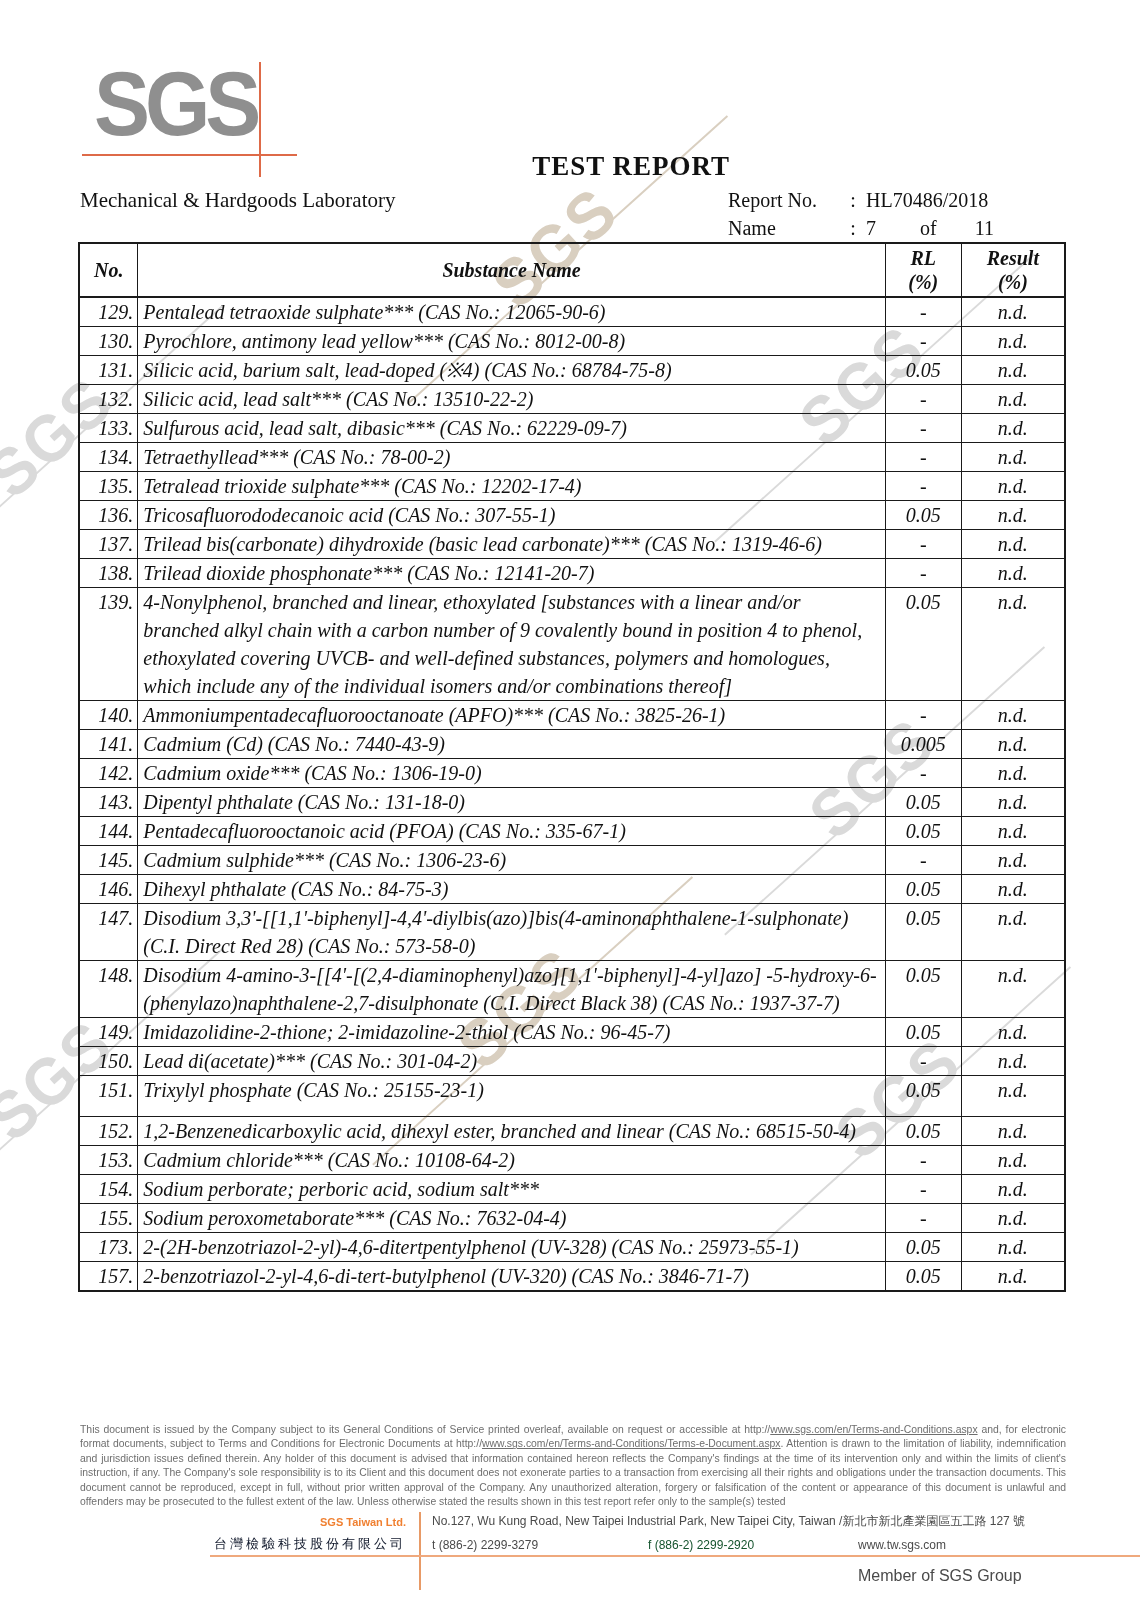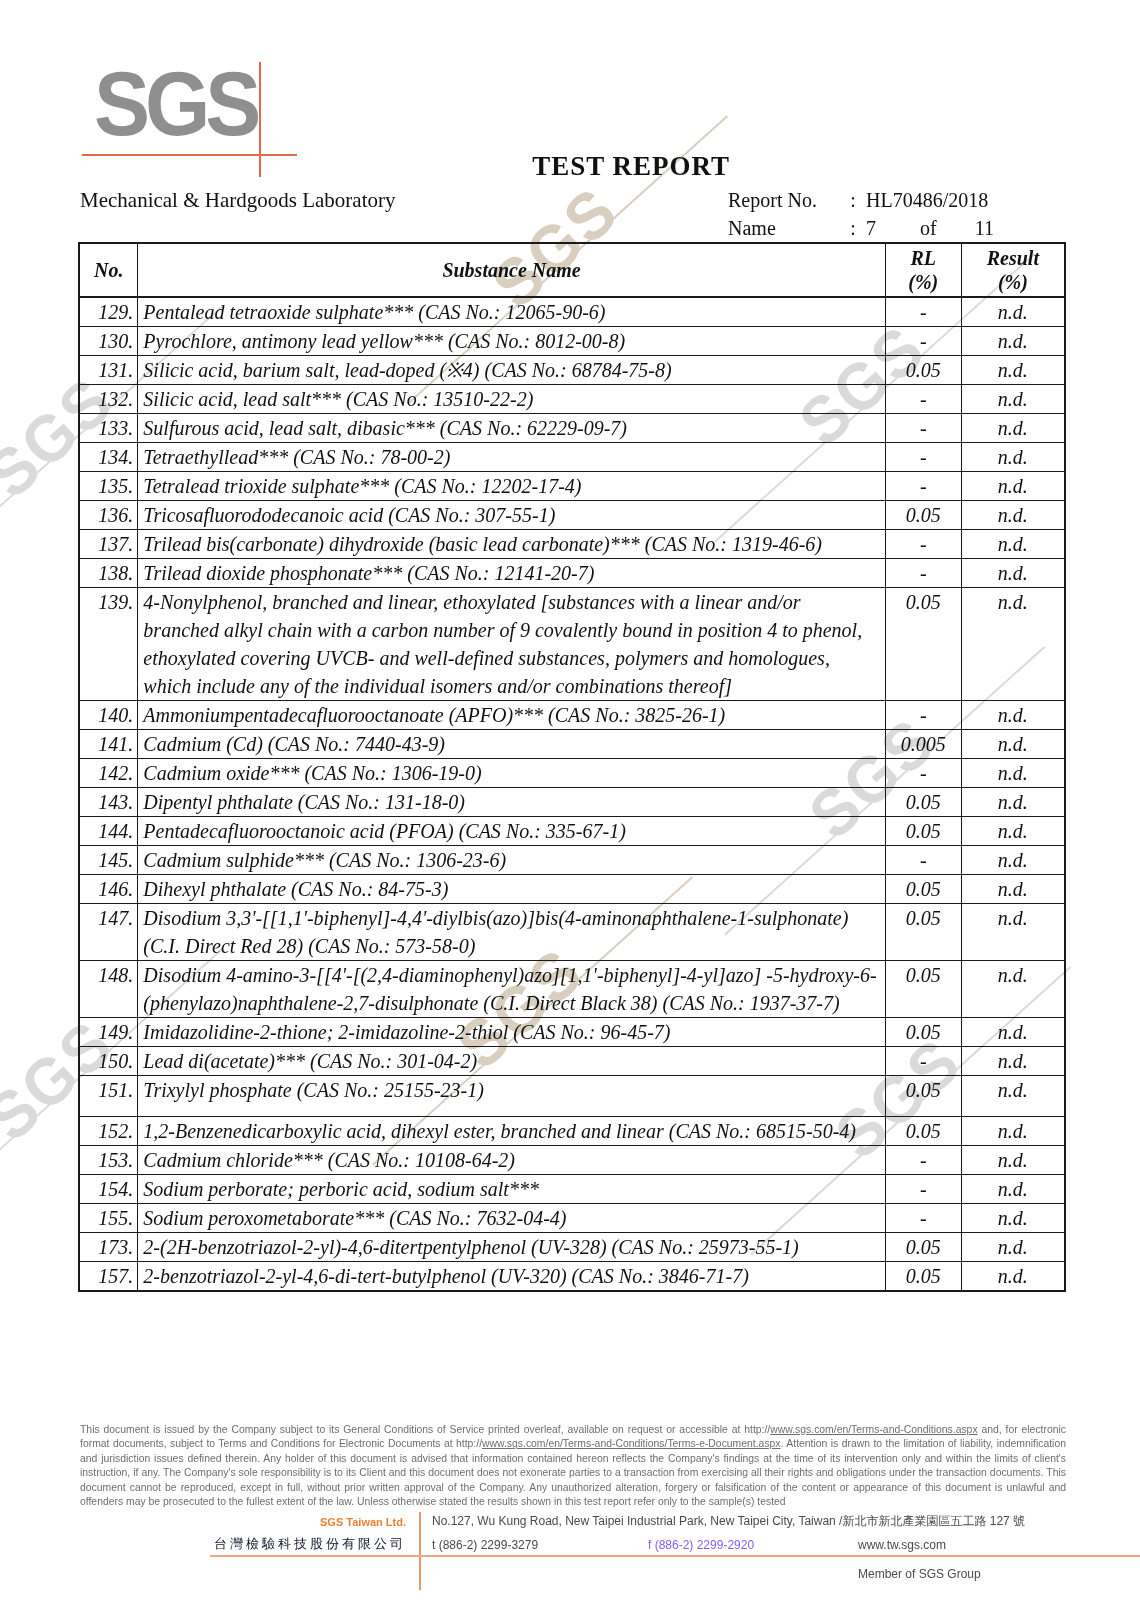--- a/index.html
+++ b/index.html
@@ -94,23 +94,23 @@
     position:absolute; left:150px; top:1535px; width:256px; text-align:right;
     font-size:13px; letter-spacing:3px; color:#0f172a;
   }
   .v-orange { position:absolute; left:419px; top:1512px; width:2px; height:78px; background:#e89a66; }
   .h-orange { position:absolute; left:210px; top:1555px; width:930px; height:2px; background:#efa97d; }
   .addr {
     position:absolute; left:432px; top:1513px; width:660px;
     font-family:"Liberation Sans", sans-serif; font-size:12px; color:#4a4a4a;
   }
   .contact-tel { position:absolute; left:432px; top:1538px; font-family:"Liberation Sans", sans-serif; font-size:12px; color:#4a4a4a; }
-  .contact-fax { position:absolute; left:648px; top:1538px; font-family:"Liberation Sans", sans-serif; font-size:12px; color:#8b5cf6; }
+  .contact-fax { position:absolute; left:648px; top:1538px; font-family:"Liberation Sans", sans-serif; font-size:12px; color:#14532d; }
   .contact-web { position:absolute; left:858px; top:1538px; font-family:"Liberation Sans", sans-serif; font-size:12px; color:#4a4a4a; }
-  .member      { position:absolute; left:858px; top:1567px; font-family:"Liberation Sans", sans-serif; font-size:12px; color:#4a4a4a; }
+  .member      { position:absolute; left:858px; top:1567px; font-family:"Liberation Sans", sans-serif; font-size:16px; color:#4a4a4a; }
 </style>
 </head>
 <body>
 
 <div class="page">
 
   <div class="wm wm1 wm-tan"><span class="wm-text">SGS</span></div>
   <div class="wm wm2 wm-gray"><span class="wm-text">SGS</span></div>
   <div class="wm wm3 wm-gray"><span class="wm-text">SGS</span></div>
   <div class="wm wm4 wm-gray"><span class="wm-text">SGS</span></div>

